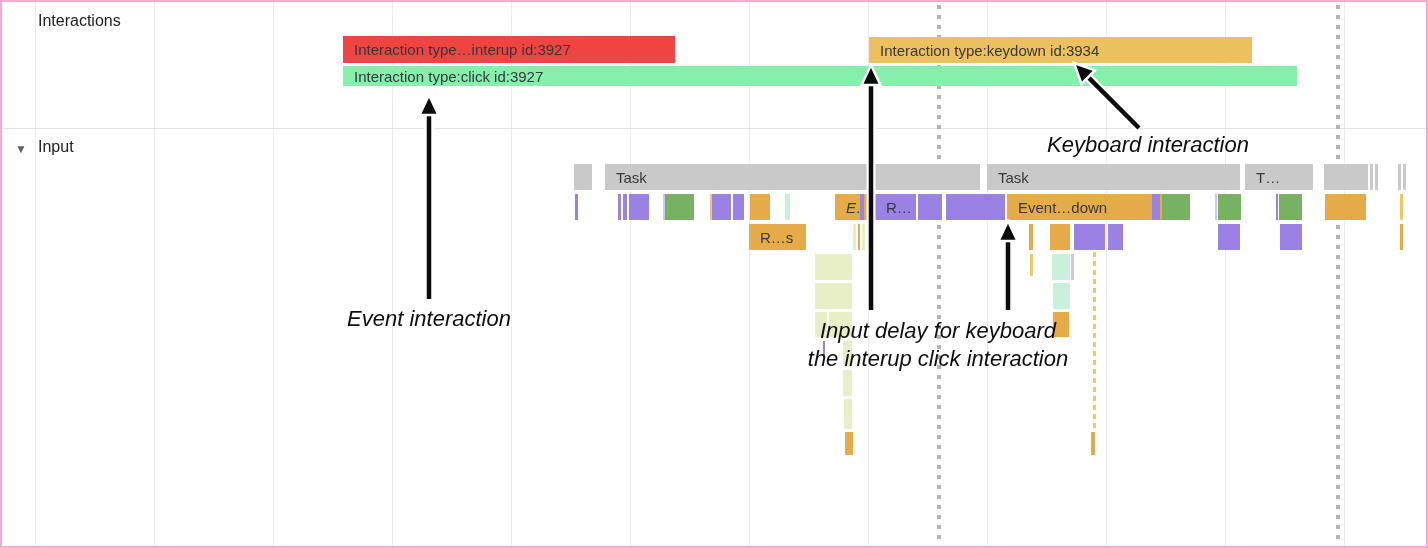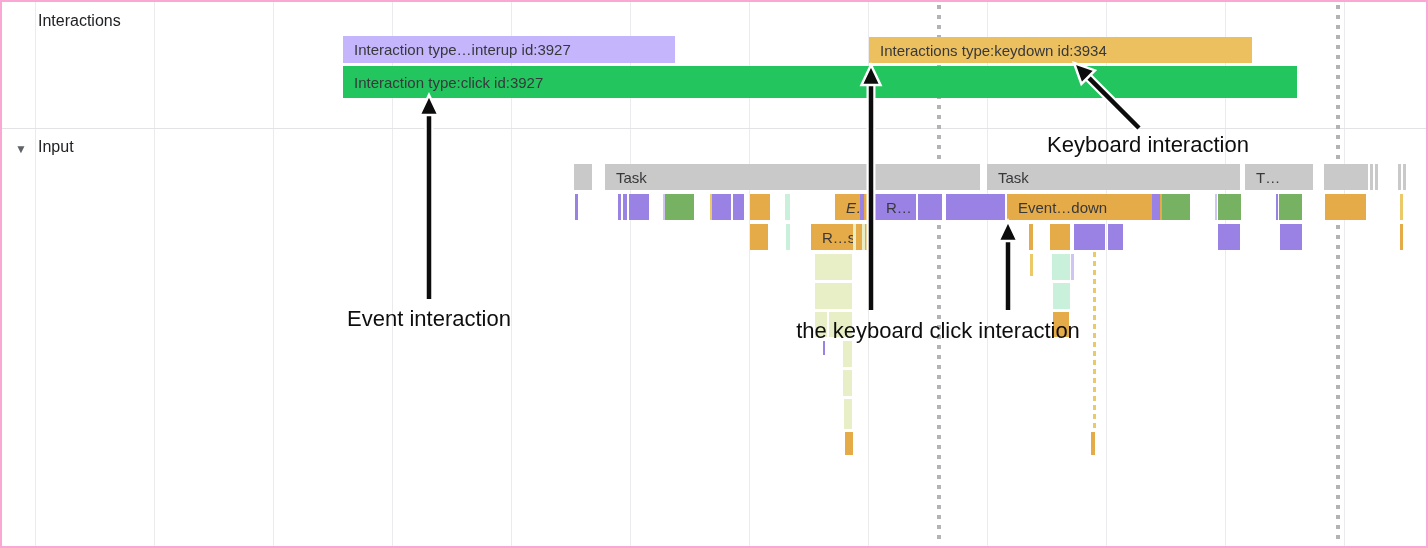--- a/index.html
+++ b/index.html
@@ -20,21 +20,21 @@
     position:absolute;display:flex;align-items:center;box-sizing:border-box;
     font-size:15px;color:#38383b;white-space:nowrap;overflow:hidden;
   }
   .bar.labeled{padding-left:11px;}
   .dashcol{
     position:absolute;width:3px;
     background-image:repeating-linear-gradient(to bottom,#ecc968 0px,#ecc968 5px,transparent 5px,transparent 9px);
   }
   .annotation{
     position:absolute;transform:translateX(-50%);text-align:center;
-    font-size:22px;line-height:28px;color:#0e0e0e;white-space:nowrap;
+    font-size:22px;line-height:28px;color:#0e0e0e;white-space:nowrap;font-style:italic;
   }
   svg.overlay{position:absolute;left:0;top:0;pointer-events:none;}
 </style>
 </head>
 <body>
 
 <div class="stage">
   <div id="grid-layer">
       <div class="gridline" style="left: 33px;"></div>
       <div class="gridline" style="left: 152px;"></div>
@@ -53,23 +53,23 @@
       <div class="dotline" style="left: 1334px;"></div>
     </div>
 
   <span class="track-label" style="left:36px;top:10px;">Interactions</span>
 
   <span class="collapse-tri" style="left:13px;top:140px;">▼</span>
 
   <span class="track-label" style="left:36px;top:136px;">Input</span>
 
   <div id="bars-layer">
-      <div class="bar labeled" style="left: 341px; top: 34px; width: 332px; height: 27px; background: #c4b5fd;">Interaction type…interup id:3927</div>
-      <div class="bar labeled" style="left: 867px; top: 35px; width: 383px; height: 26px; background: rgb(236, 192, 94);">Interactions type:keydown id:3934</div>
-      <div class="bar labeled" style="left: 341px; top: 64px; width: 954px; height: 32px; background: #22c55e;">Interaction type:click id:3927</div>
+      <div class="bar labeled" style="left: 341px; top: 34px; width: 332px; height: 27px; background: #ef4444;">Interaction type…interup id:3927</div>
+      <div class="bar labeled" style="left: 867px; top: 35px; width: 383px; height: 26px; background: rgb(236, 192, 94);">Interaction type:keydown id:3934</div>
+      <div class="bar labeled" style="left: 341px; top: 64px; width: 954px; height: 20px; background: #86efac;">Interaction type:click id:3927</div>
       <div class="bar" style="left: 572px; top: 162px; width: 18px; height: 26px; background: rgb(201, 201, 201);"></div>
       <div class="bar labeled" style="left: 603px; top: 162px; width: 375px; height: 26px; background: rgb(201, 201, 201);">Task</div>
       <div class="bar labeled" style="left: 985px; top: 162px; width: 253px; height: 26px; background: rgb(201, 201, 201);">Task</div>
       <div class="bar labeled" style="left: 1243px; top: 162px; width: 68px; height: 26px; background: rgb(201, 201, 201);">T…</div>
       <div class="bar" style="left: 1322px; top: 162px; width: 44px; height: 26px; background: rgb(201, 201, 201);"></div>
       <div class="bar" style="left: 1368px; top: 162px; width: 3px; height: 26px; background: rgb(201, 201, 201);"></div>
       <div class="bar" style="left: 1373px; top: 162px; width: 3px; height: 26px; background: rgb(201, 201, 201);"></div>
       <div class="bar" style="left: 1396px; top: 162px; width: 3px; height: 26px; background: rgb(201, 201, 201);"></div>
       <div class="bar" style="left: 1401px; top: 162px; width: 3px; height: 26px; background: rgb(201, 201, 201);"></div>
       <div class="bar" style="left: 573px; top: 192px; width: 3px; height: 26px; background: rgb(154, 130, 228);"></div>
@@ -92,21 +92,21 @@
       <div class="bar" style="left: 1150px; top: 192px; width: 8px; height: 26px; background: rgb(154, 130, 228);"></div>
       <div class="bar" style="left: 1160px; top: 192px; width: 28px; height: 26px; background: rgb(118, 178, 98);"></div>
       <div class="bar" style="left: 1213px; top: 192px; width: 2px; height: 26px; background: rgb(207, 196, 242);"></div>
       <div class="bar" style="left: 1216px; top: 192px; width: 23px; height: 26px; background: rgb(118, 178, 98);"></div>
       <div class="bar" style="left: 1274px; top: 192px; width: 2px; height: 26px; background: rgb(154, 130, 228);"></div>
       <div class="bar" style="left: 1277px; top: 192px; width: 23px; height: 26px; background: rgb(118, 178, 98);"></div>
       <div class="bar" style="left: 1323px; top: 192px; width: 41px; height: 26px; background: rgb(228, 171, 72);"></div>
       <div class="bar" style="left: 1398px; top: 192px; width: 3px; height: 26px; background: rgb(236, 201, 104);"></div>
       <div class="bar" style="left: 748px; top: 222px; width: 18px; height: 26px; background: rgb(228, 171, 72);"></div>
       <div class="bar" style="left: 784px; top: 222px; width: 4px; height: 26px; background: rgb(200, 240, 218);"></div>
-      <div class="bar labeled" style="left: 809px; top: 222px; width: 57px; height: 26px; background: rgb(228, 171, 72);">R…s</div>
+      <div class="bar labeled" style="left: 747px; top: 222px; width: 57px; height: 26px; background: rgb(228, 171, 72);">R…s</div>
       <div class="bar" style="left: 851px; top: 222px; width: 3px; height: 26px; background: rgb(232, 238, 198);"></div>
       <div class="bar" style="left: 856px; top: 222px; width: 2px; height: 26px; background: rgb(228, 171, 72);"></div>
       <div class="bar" style="left: 860px; top: 222px; width: 3px; height: 26px; background: rgb(232, 238, 198);"></div>
       <div class="bar" style="left: 1027px; top: 222px; width: 4px; height: 26px; background: rgb(228, 171, 72);"></div>
       <div class="bar" style="left: 1048px; top: 222px; width: 20px; height: 26px; background: rgb(228, 171, 72);"></div>
       <div class="bar" style="left: 1072px; top: 222px; width: 31px; height: 26px; background: rgb(154, 130, 228);"></div>
       <div class="bar" style="left: 1106px; top: 222px; width: 15px; height: 26px; background: rgb(154, 130, 228);"></div>
       <div class="bar" style="left: 1216px; top: 222px; width: 22px; height: 26px; background: rgb(154, 130, 228);"></div>
       <div class="bar" style="left: 1278px; top: 222px; width: 22px; height: 26px; background: rgb(154, 130, 228);"></div>
       <div class="bar" style="left: 1398px; top: 222px; width: 3px; height: 26px; background: rgb(228, 171, 72);"></div>
@@ -128,21 +128,22 @@
       <div class="dashcol" style="left: 1091px; top: 250px; height: 178px;"></div>
     </div>
   <div id="annotation-layer">
       <div class="annotation" style="left: 427px; top: 303px;">
         <div>Event interaction</div>
       </div>
       <div class="annotation" style="left: 1146px; top: 129px;">
         <div>Keyboard interaction</div>
       </div>
       <div class="annotation" style="left: 936px; top: 315px;">
-        <div>the keyboard click interaction</div>
+        <div>Input delay for keyboard</div>
+        <div>the interup click interaction</div>
       </div>
     </div>
   <svg id="arrow-layer" class="overlay" width="1428" height="548">
       <line x1="427" y1="297" x2="427" y2="101" stroke="#ffffff" stroke-width="9"></line>
       <line x1="427" y1="297" x2="427" y2="107" stroke="#0c0c0c" stroke-width="4.5"></line>
       <polygon points="427,93 436.5,113 417.5,113" fill="#0c0c0c" stroke="#ffffff" stroke-width="2.5"></polygon>
       <line x1="869" y1="308" x2="869" y2="71" stroke="#ffffff" stroke-width="9"></line>
       <line x1="869" y1="308" x2="869" y2="77" stroke="#0c0c0c" stroke-width="4.5"></line>
       <polygon points="869,63 878.5,83 859.5,83" fill="#0c0c0c" stroke="#ffffff" stroke-width="2.5"></polygon>
       <line x1="1006" y1="308" x2="1006" y2="227" stroke="#ffffff" stroke-width="9"></line>

